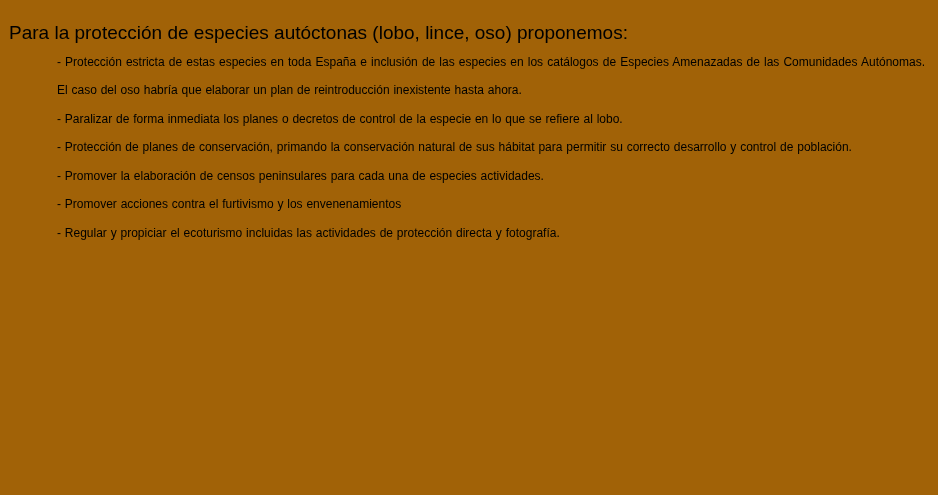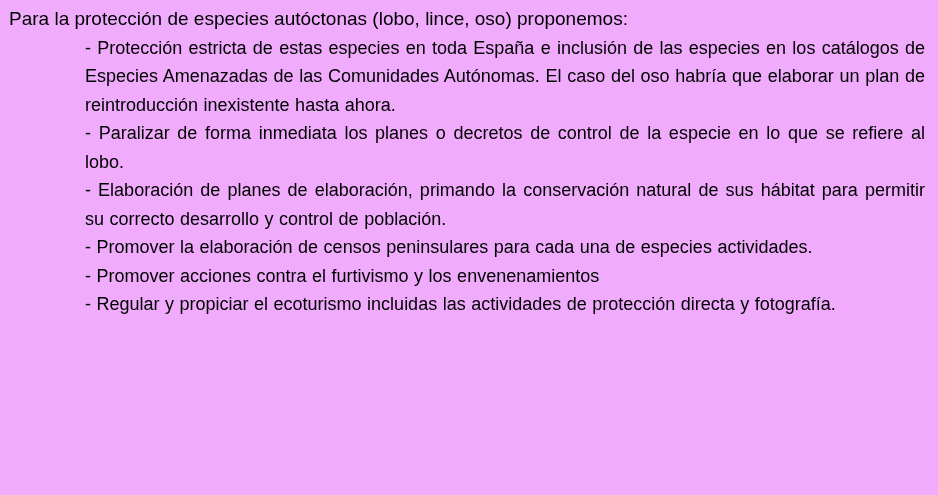--- a/index.html
+++ b/index.html
@@ -11,48 +11,48 @@
     width: 938px;
     height: 495px;
     overflow: hidden;
     font-family: "Liberation Sans", sans-serif;
     color: #000000;
   }
   .page {
     box-sizing: border-box;
     width: 938px;
     height: 495px;
-    padding: 5px 13px 0 9px;
-    background: #f0abfc;
+    padding: 19px 13px 0 9px;
+    background: #a16207;
   }
   .intro {
     margin: 0;
     font-size: 19px;
     line-height: 28.5px;
     text-align: justify;
   }
   .bullet {
-    margin: 0 0 0 76px;
-    font-size: 18px;
+    margin: 0 0 0 48px;
+    font-size: 12px;
     line-height: 28.5px;
     text-align: justify;
     word-spacing: 0.5px;
   }
 </style>
 </head>
 <body>
 
 <div class="page">
   <p class="intro">Para la protección de especies autóctonas (lobo, lince, oso) proponemos:</p>
 
   <p class="bullet">- Protección estricta de estas especies en toda España e inclusión de las especies en los catálogos de Especies Amenazadas de las Comunidades Autónomas. El caso del oso habría que elaborar un plan de reintroducción inexistente hasta ahora.</p>
 
   <p class="bullet">- Paralizar de forma inmediata los planes o decretos de control de la especie en lo que se refiere al lobo.</p>
 
-  <p class="bullet">- Elaboración de planes de elaboración, primando la conservación natural de sus hábitat para permitir su correcto desarrollo y control de población.</p>
+  <p class="bullet">- Protección de planes de conservación, primando la conservación natural de sus hábitat para permitir su correcto desarrollo y control de población.</p>
 
   <p class="bullet">- Promover la elaboración de censos peninsulares para cada una de especies actividades.</p>
 
 
 
   <p class="bullet">- Promover acciones contra el furtivismo y los envenenamientos</p>
 
   <p class="bullet">- Regular y propiciar el ecoturismo incluidas las actividades de protección directa y fotografía.</p>
 
 </div>

